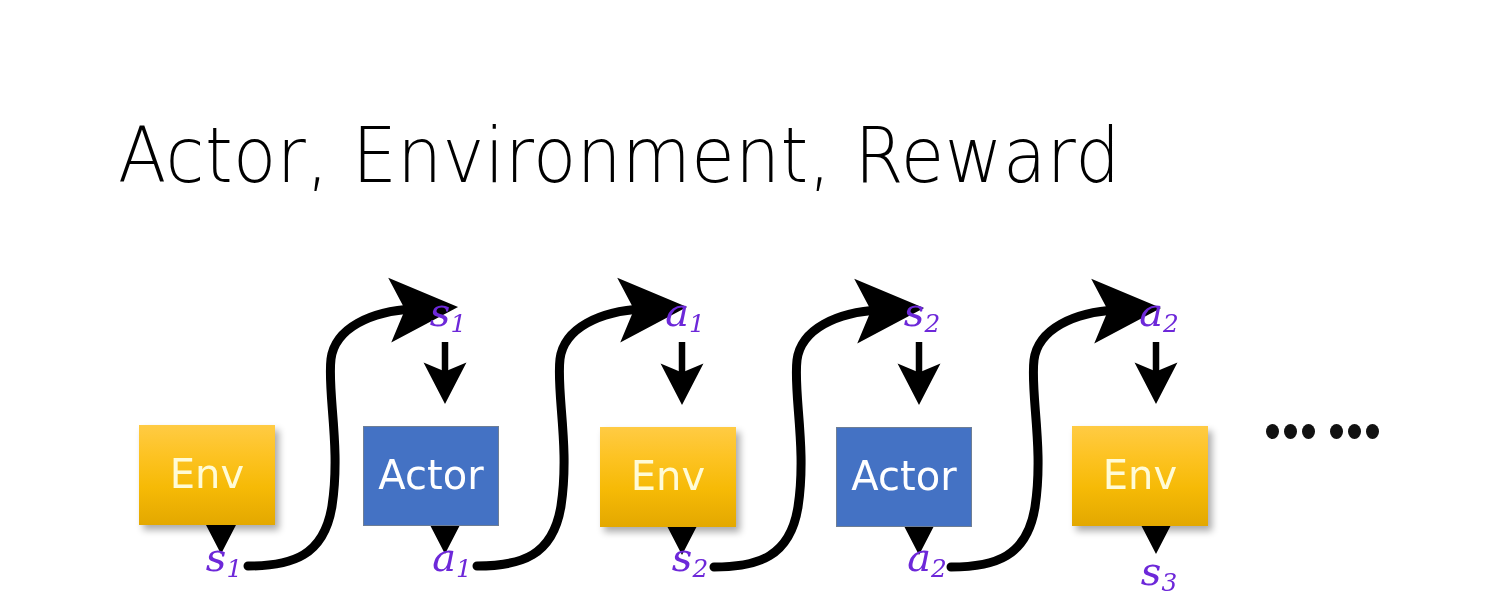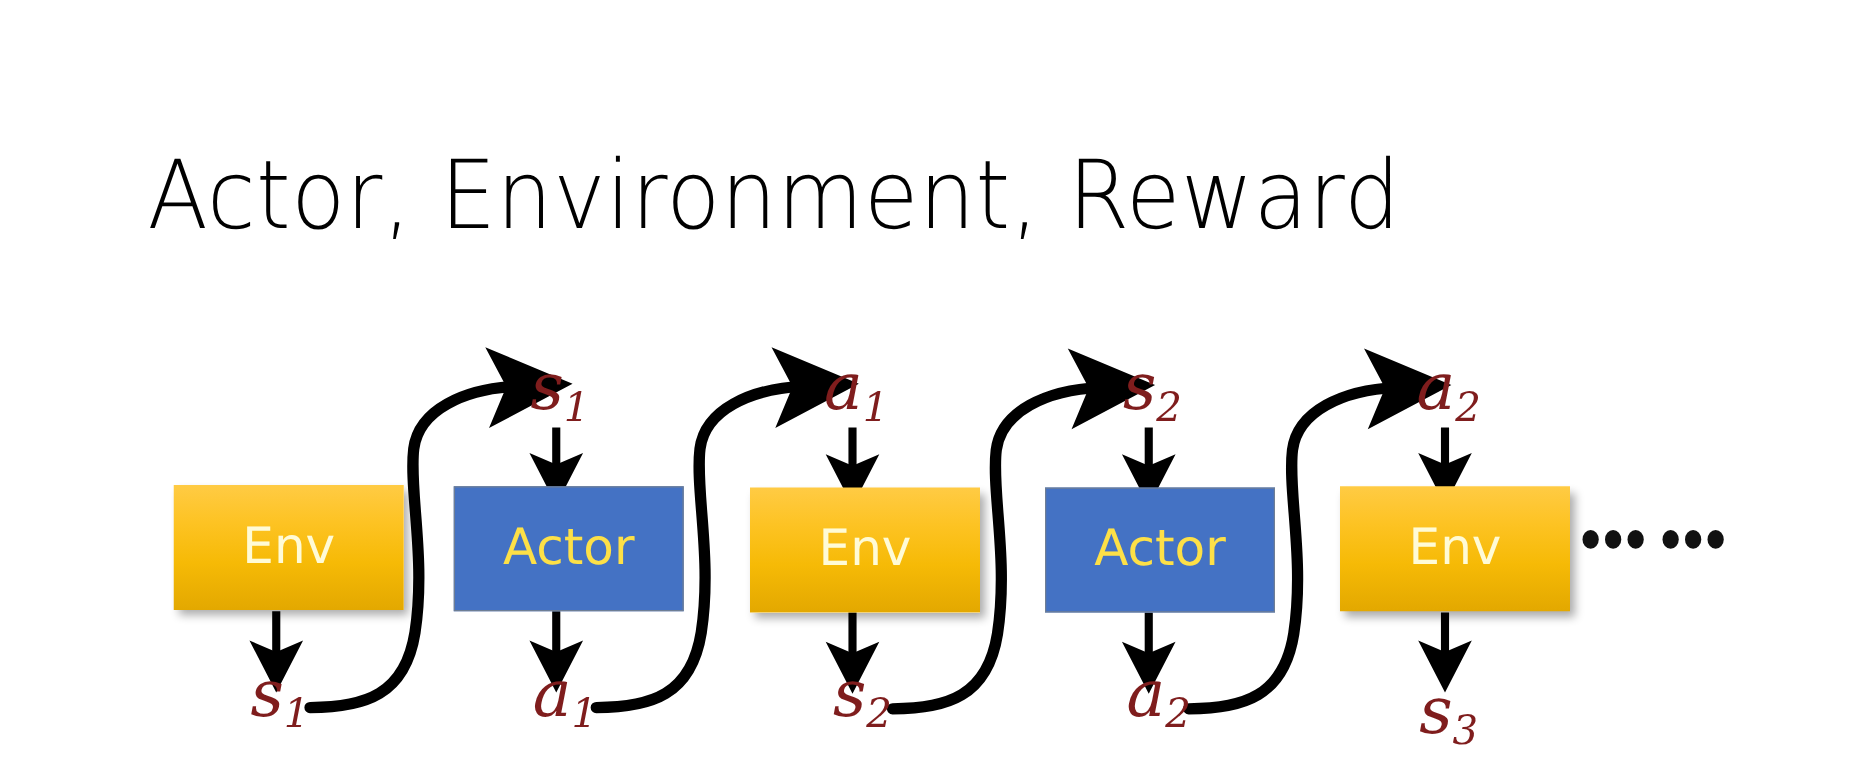--- a/index.html
+++ b/index.html
@@ -47,57 +47,58 @@
     left: 0;
     top: 0;
     width: 1500px;
     height: 608px;
     pointer-events: none;
   }
 
   
   .node {
     position: absolute;
-    width: 184px;
+    width: 136px;
     height: 100px;
     box-sizing: border-box;
     display: flex;
     align-items: center;
     justify-content: center;
     font-family: "DejaVu Sans", sans-serif;
     font-weight: 400;
     font-size: 40px;
     line-height: 44px;
     color: #ffffff;
     user-select: none;
+    margin-top: 37px;
   }
   .node.env {
     background: linear-gradient(to bottom, #FFCB44 0%, #FDC323 30%, #F6BA06 62%, #E3A800 100%);
     color: #FFFBD6;
     box-shadow: 4px 5px 7px rgba(0,0,0,0.33);
     border: none;
   }
   .node.actor {
     background: #4472C4;
-    color: #fde047;
+    color: #ffffff;
     border: 1.5px solid #6E7E95;
   }
   .node-label {
     display: block;
     transform: translateY(-1px);
   }
 
   
   .mlabel {
     position: absolute;
     font-family: "DejaVu Serif", serif;
     font-style: italic;
-    font-size: 52px;
+    font-size: 40px;
     line-height: 40px;
-    color: #7f1d1d;
+    color: #6d28d9;
     white-space: nowrap;
     user-select: none;
     transform: translate(-50%, -50%);
   }
   .mlabel sub {
     font-size: 0.62em;
     font-style: italic;
     vertical-align: -0.28em;
     letter-spacing: 0;
   }

